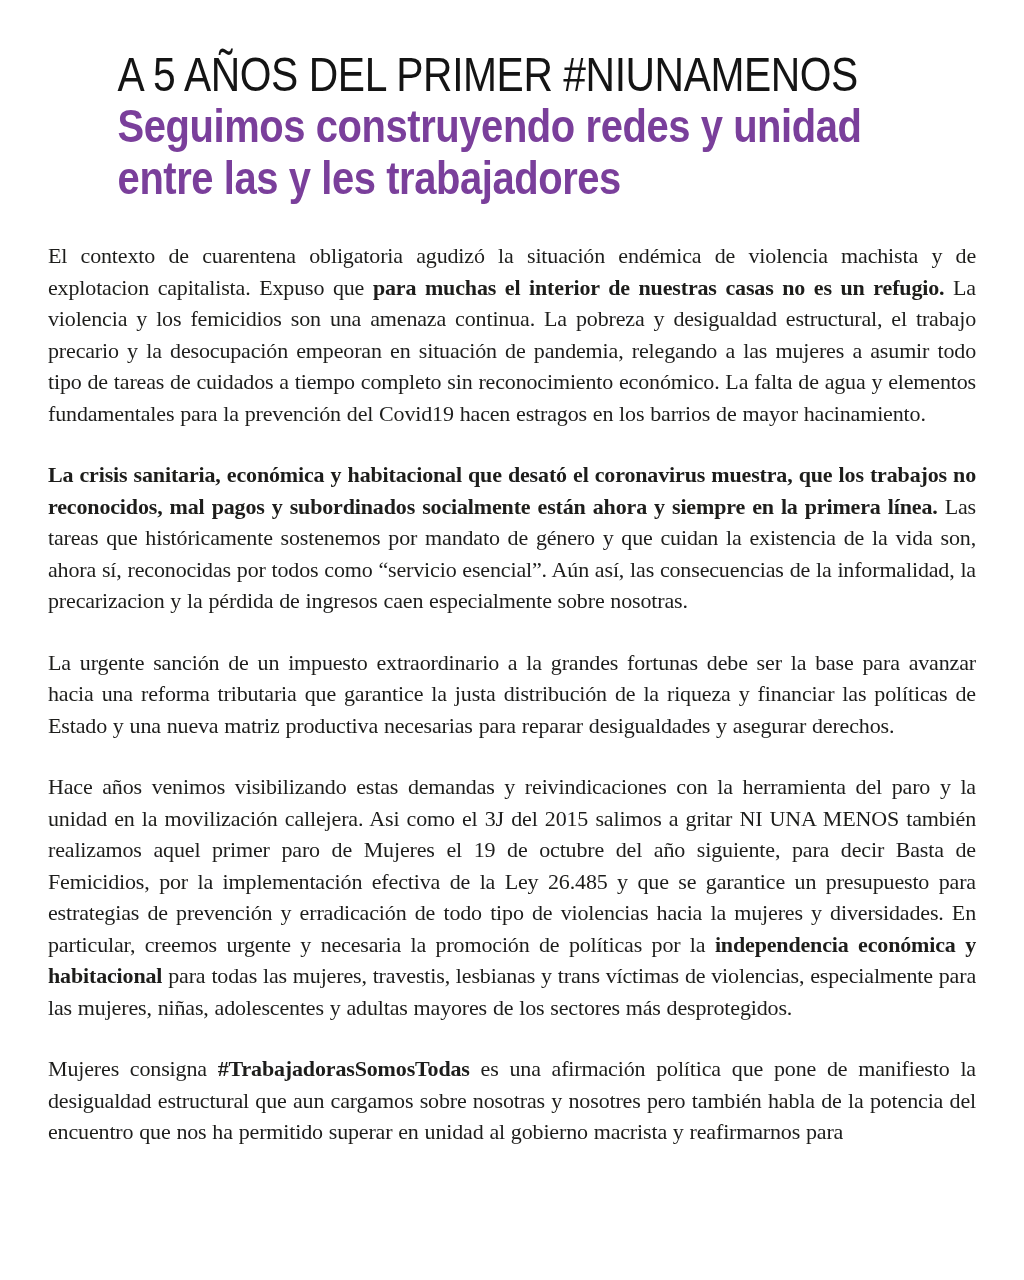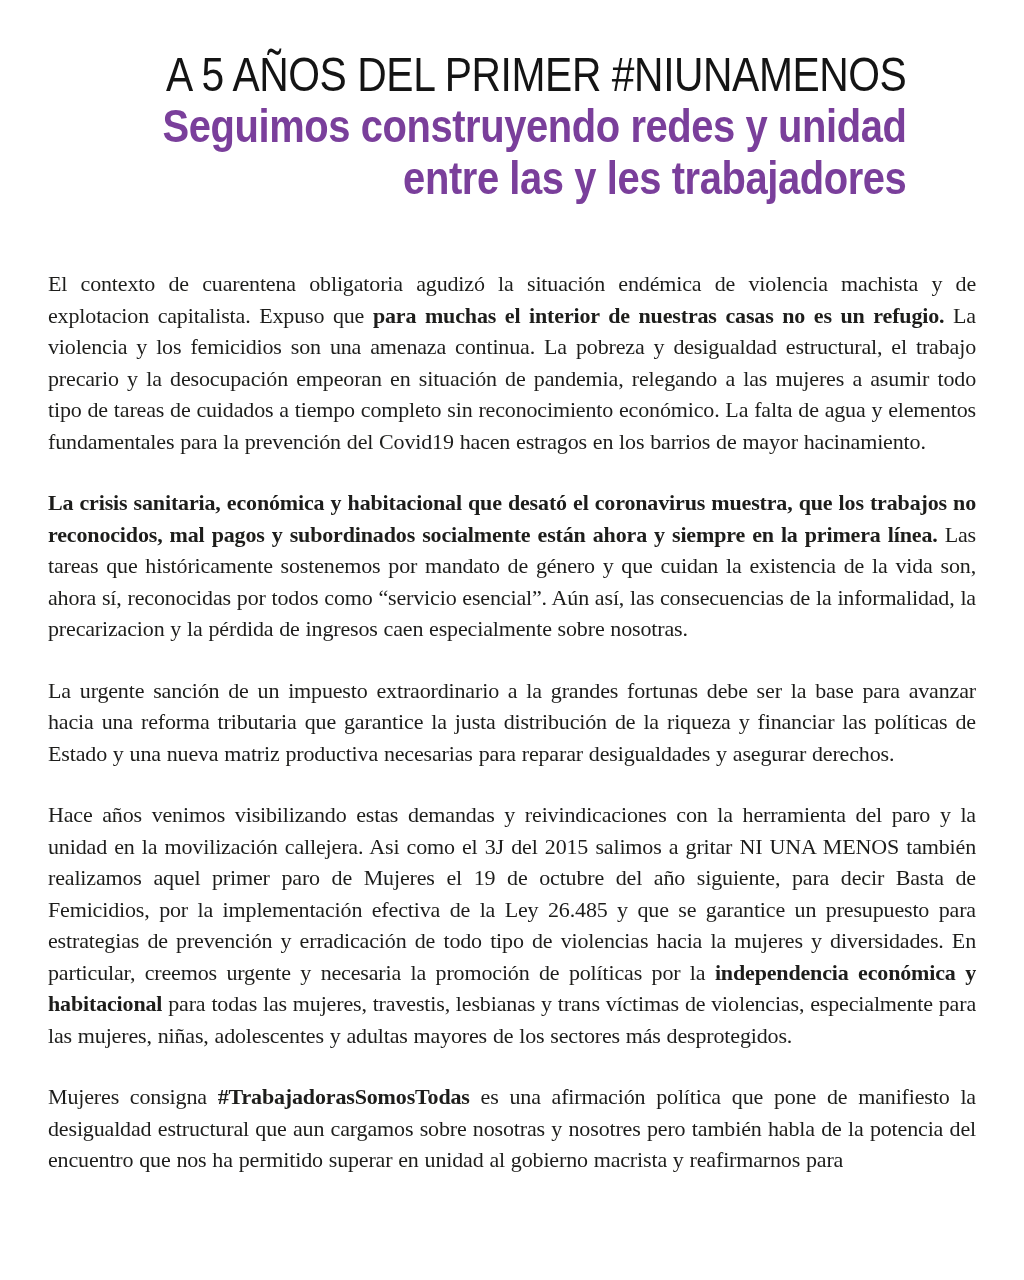--- a/index.html
+++ b/index.html
@@ -15,22 +15,22 @@
     color: var(--text-color, #1d1d1b);
   }
   .sheet {
     box-sizing: border-box;
     width: 1024px;
     height: 1280px;
     padding: 50px 48px 0 48px;
     background: var(--page-bg, #ffffff);
   }
   .header {
-    text-align: right;
-    margin-bottom: 64px;
+    text-align: left;
+    margin-bottom: 36px;
   }
   .title-line {
     font-size: 48px;
     line-height: 50px;
     font-weight: 500;
     color: var(--title-color, #141414);
     white-space: nowrap;
     transform: scaleX(0.85);
     transform-origin: 50% 50%;
     letter-spacing: -0.5px;

